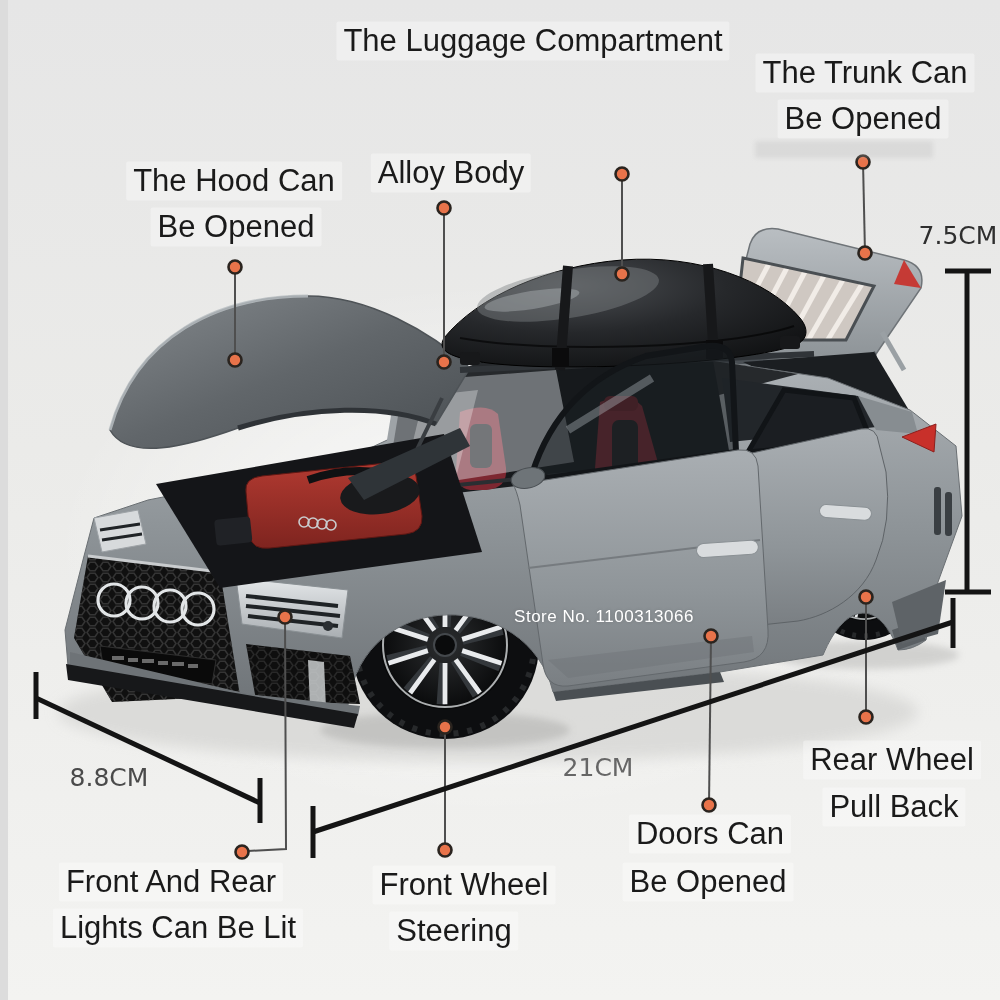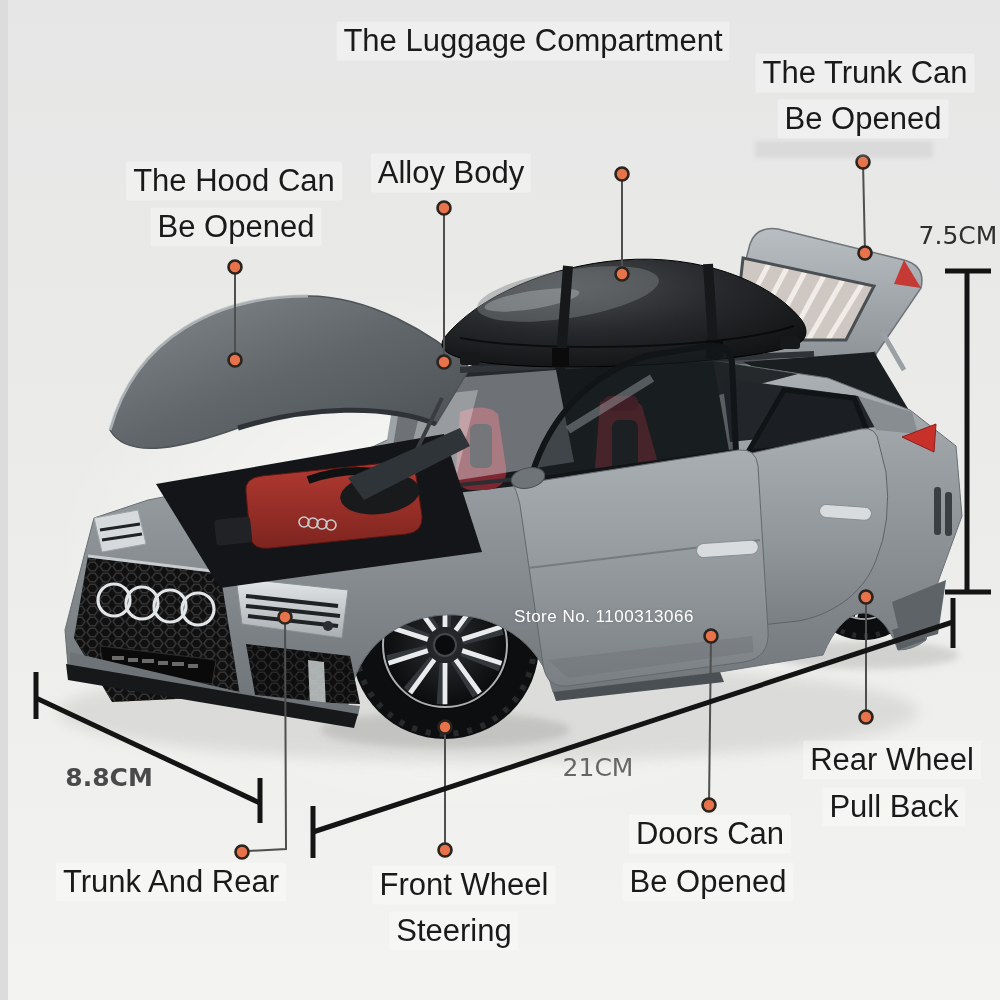--- a/index.html
+++ b/index.html
@@ -17,21 +17,21 @@
   svg.art{position:absolute;left:0;top:0;z-index:1;}
   .lbl{
     position:absolute;transform:translate(-50%,-50%);z-index:3;
     font-size:31px;color:#1a1a1a;white-space:nowrap;line-height:1.2;
     background:rgba(255,255,255,.35);padding:1px 7px;border-radius:2px;
   }
   .dim{
     font-family:"DejaVu Sans",sans-serif;font-size:25px;background:none;padding:0;
   }
   .dim-h{color:#2e2e2e;}
-  .dim-w{color:#4a4a4a;font-weight:bold;}
+  .dim-w{color:#4a4a4a;}
   .dim-l{color:#666666;}
   .watermark{
     font-size:17px;color:#ffffff;background:none;padding:0;letter-spacing:.5px;
     text-shadow:0 0 3px rgba(60,60,60,.25);z-index:2;
   }
   .smudge{
     position:absolute;left:747px;top:141px;width:178px;height:17px;z-index:2;
     background:rgba(185,185,185,.30);filter:blur(2px);border-radius:3px;
   }
 </style>
@@ -339,21 +339,22 @@
   <div class="lbl" style="left:525px;top:41px">The Luggage Compartment</div>
 
   <div class="lbl" style="left:857px;top:73px">The Trunk Can</div>
   <div class="lbl" style="left:855px;top:119px">Be Opened</div>
 
   <div class="lbl" style="left:226px;top:181px">The Hood Can</div>
   <div class="lbl" style="left:228px;top:227px">Be Opened</div>
 
   <div class="lbl" style="left:443px;top:173px">Alloy Body</div>
 
-  <div class="lbl" style="left:163px;top:882px">Trunk And Rear</div>
+  <div class="lbl" style="left:163px;top:882px">Front And Rear</div>
+  <div class="lbl" style="left:170px;top:928px">Lights Can Be Lit</div>
 
   <div class="lbl" style="left:456px;top:885px">Front Wheel</div>
   <div class="lbl" style="left:446px;top:931px">Steering</div>
 
   <div class="lbl" style="left:702px;top:834px">Doors Can</div>
   <div class="lbl" style="left:700px;top:882px">Be Opened</div>
 
   <div class="lbl" style="left:884px;top:760px">Rear Wheel</div>
   <div class="lbl" style="left:886px;top:807px">Pull Back</div>
 

